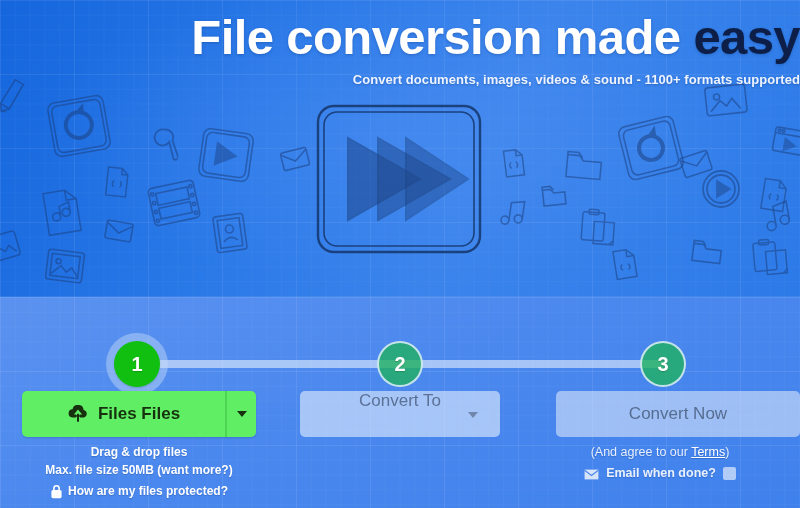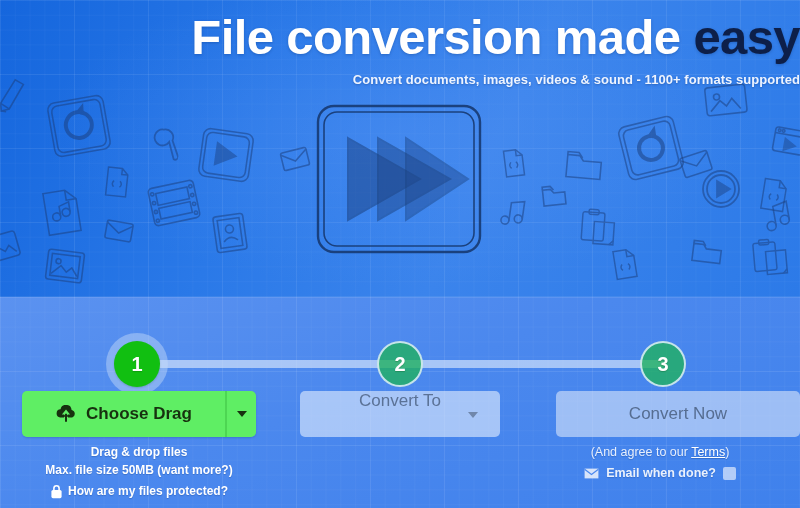--- a/index.html
+++ b/index.html
@@ -269,21 +269,21 @@
   }
   .terms-line {
     font-size: 12.5px;
     line-height: 18px;
     text-shadow: 0 1px 1px rgba(15,55,125,.28);
   }
   .terms-line .lnk { color: #ffffff; text-decoration: underline; cursor: pointer; }
   .email-row {
     margin-top: 5px;
     display: flex;
-    align-items: center;
+    align-items: flex-end;
     justify-content: center;
     gap: 7px;
   }
   .mail-ico { width: 15px; height: 11px; color: #dfe9fb; }
   .mail-ico svg { display:block; width:100%; height:100%; }
   .email-lbl {
     font-size: 12.5px;
     font-weight: bold;
     color: #eaf1fd;
     text-shadow: 0 1px 1px rgba(15,55,125,.28);
@@ -568,21 +568,21 @@
 
       <div class="choose-wrap">
         <div class="choose-main">
           <span class="cloud-ico">
             <svg viewBox="0 0 22 18" fill="currentColor">
               <path d="M5.2 12.6a4.2 4.2 0 0 1 .35-8.35A5.6 5.6 0 0 1 16.6 5.1a3.9 3.9 0 0 1 .6 7.5H13V9.4h2.1L11 4.6 6.9 9.4H9v3.2z"></path>
               <rect x="10" y="9" width="2" height="8" rx="1"></rect>
               <path d="M11 8.2l3 3.6H8z"></path>
             </svg>
           </span>
-          <span>Choose Drag</span>
+          <span>Files Files</span>
         </div>
         <div class="choose-caret">
           <span class="caret-dn"></span>
         </div>
       </div>
 
       <div class="convert-to">
         <span class="lbl">Convert To</span>
         <span class="caret2"></span>
       </div>

